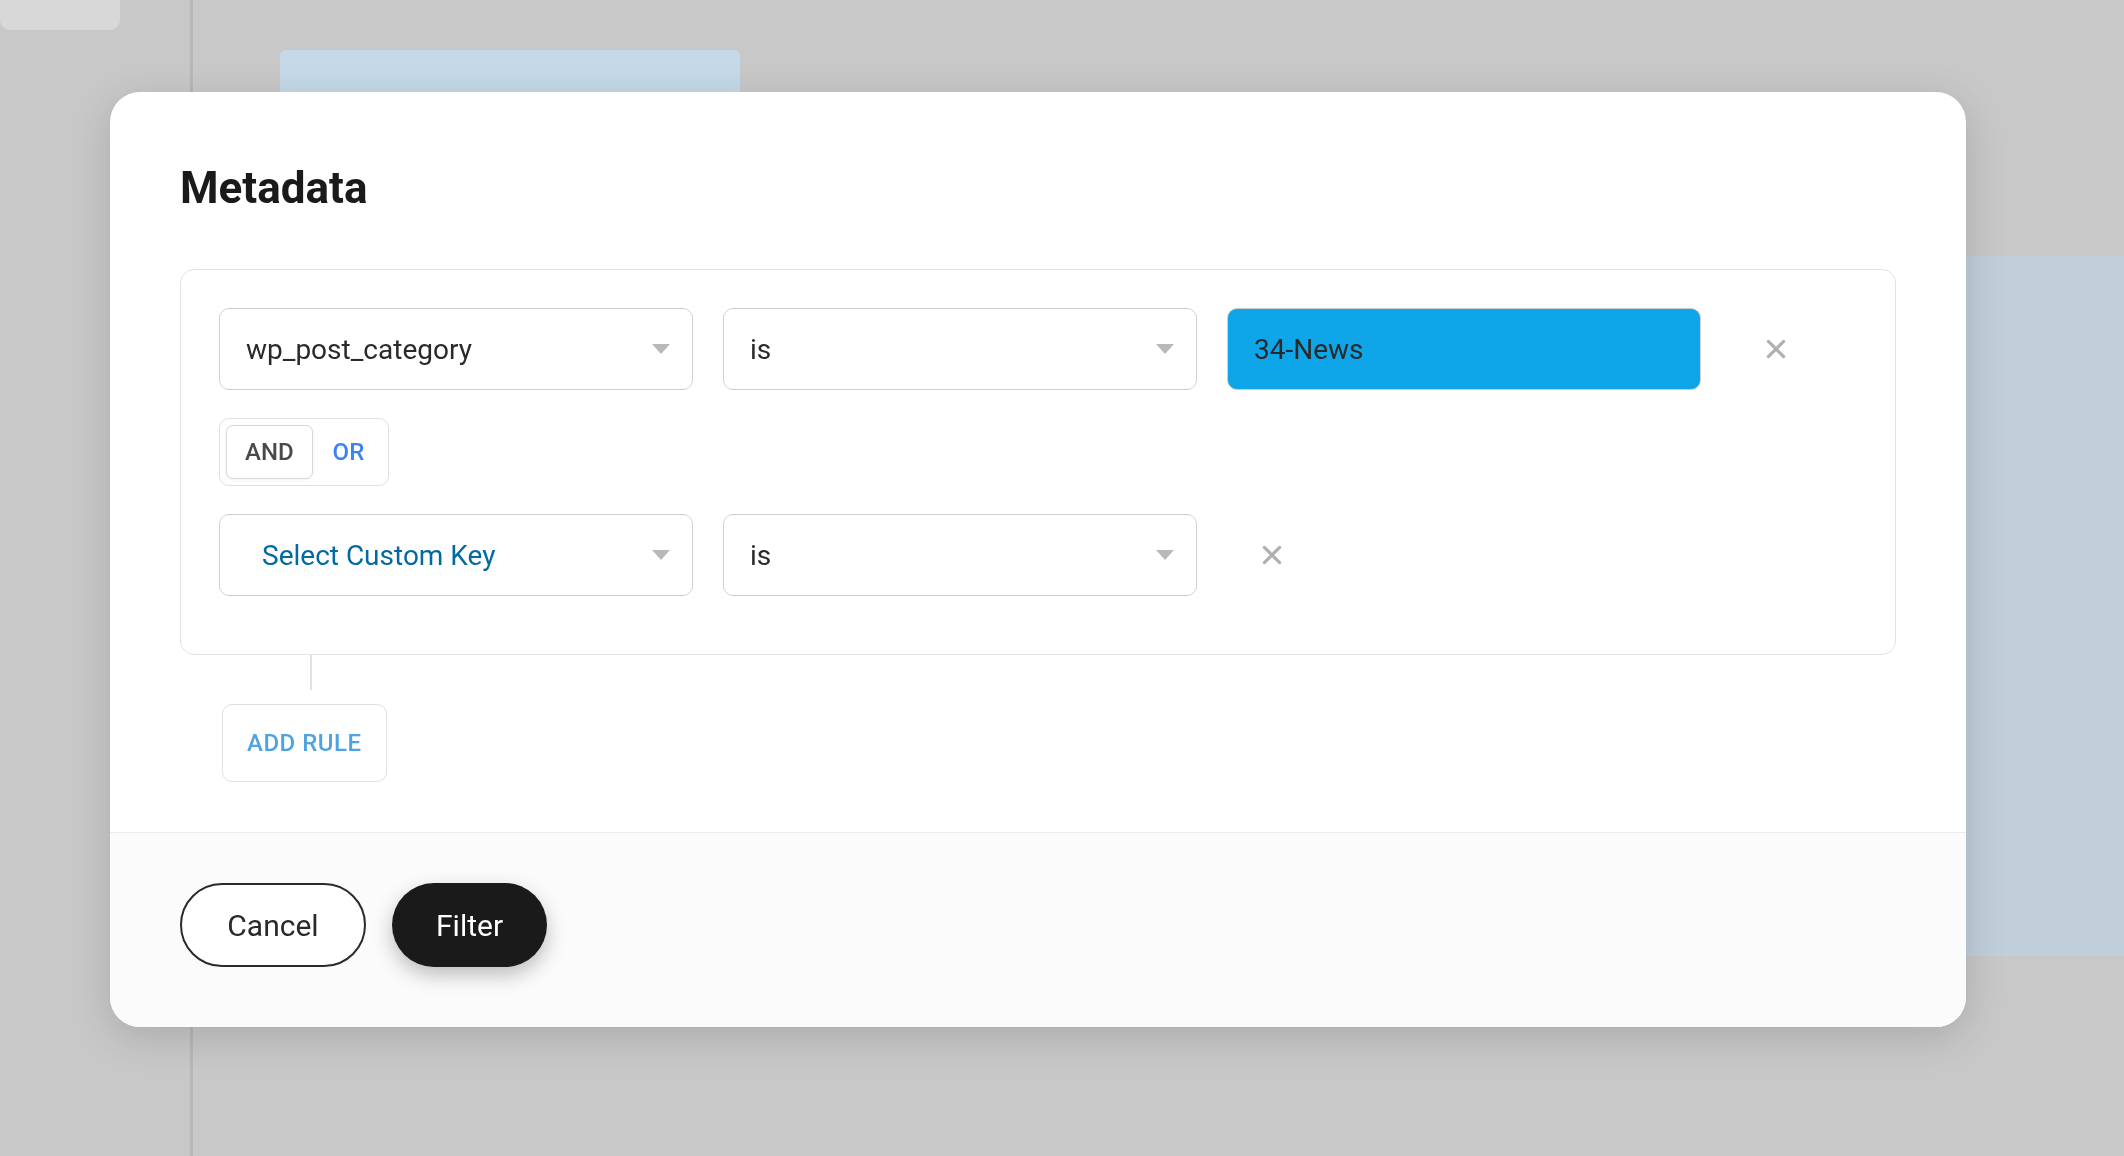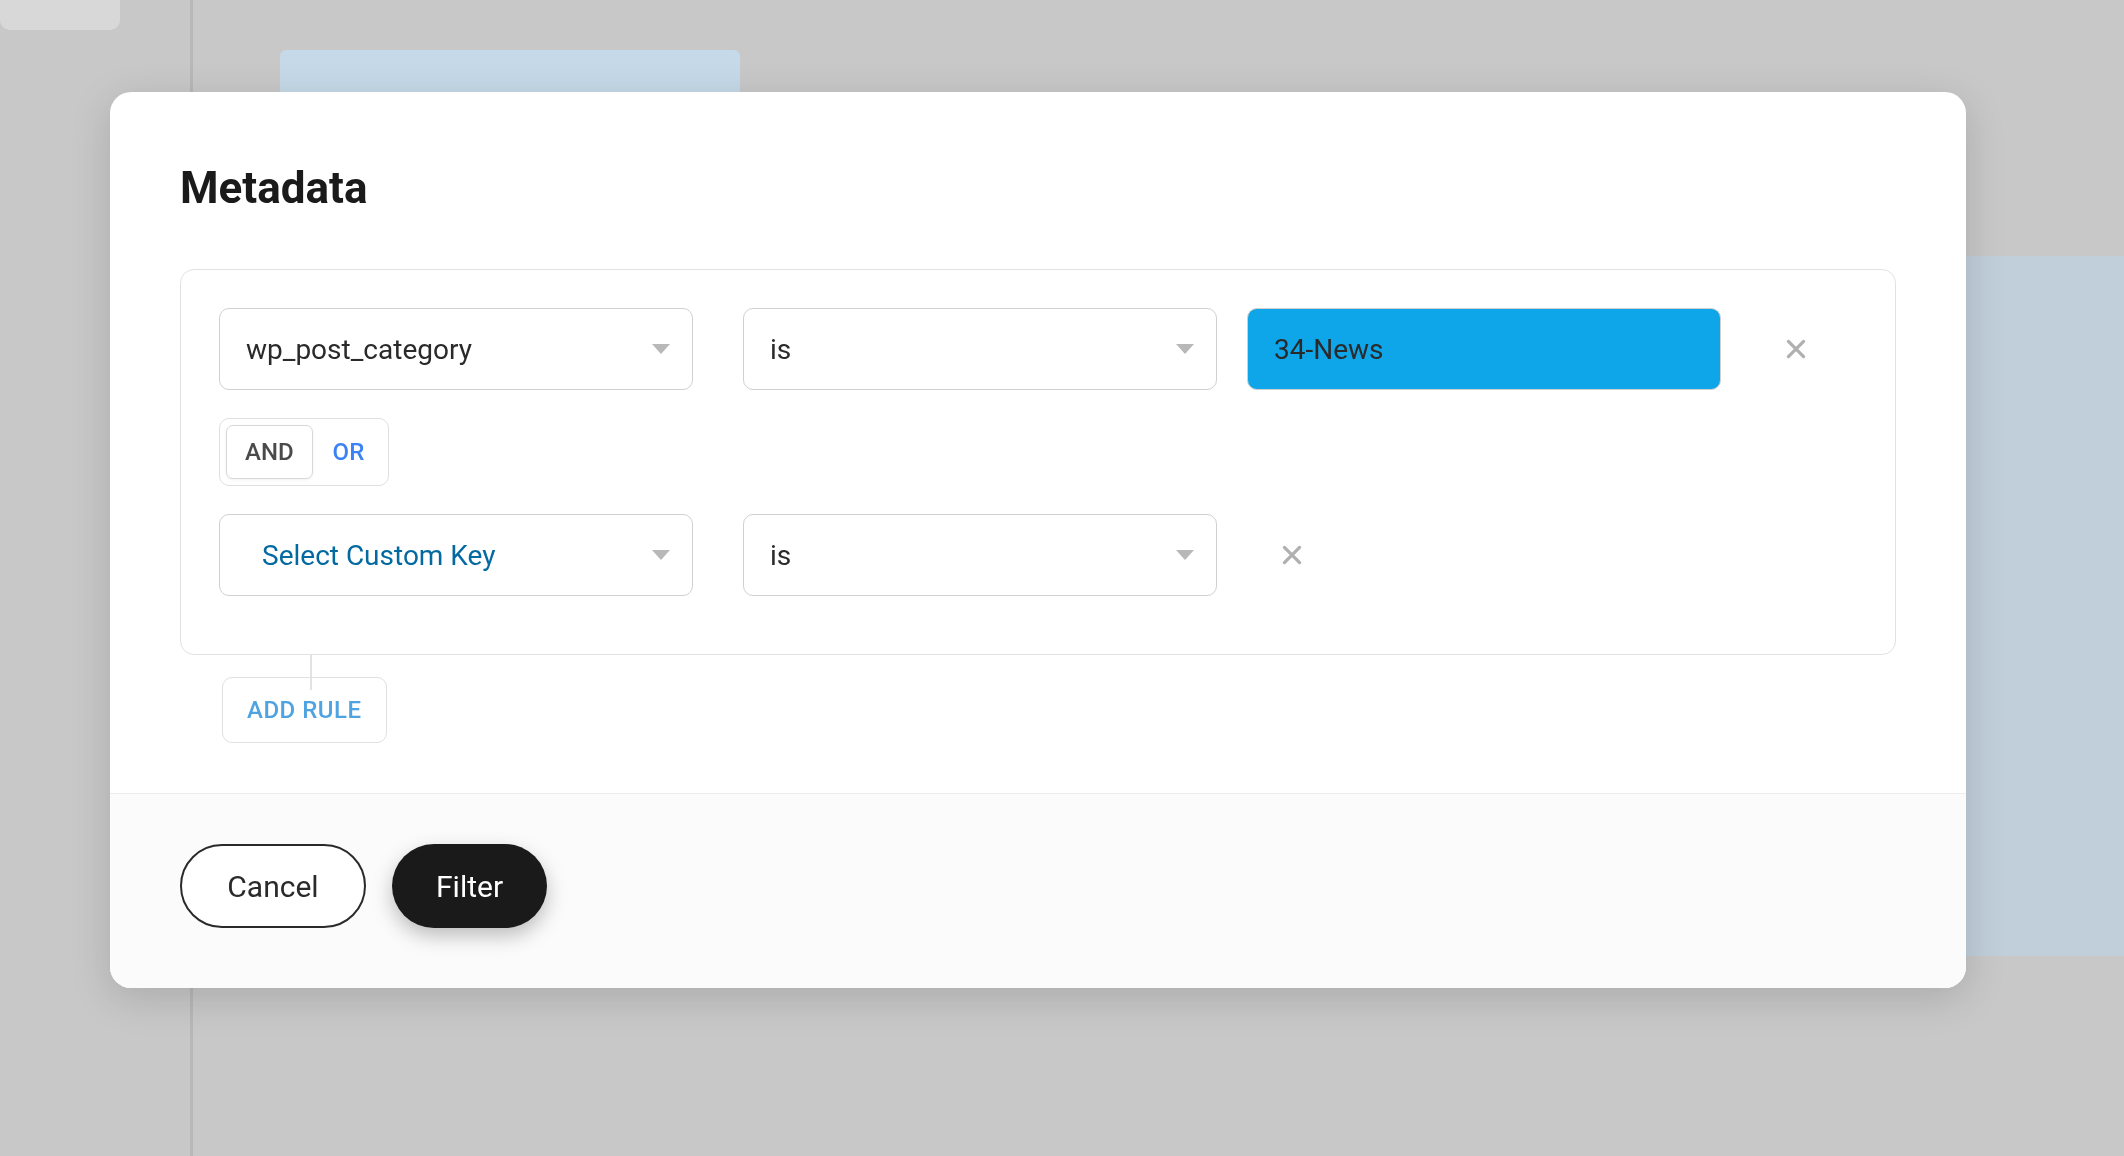--- a/index.html
+++ b/index.html
@@ -55,21 +55,21 @@
       background: #bcd4e6;
       border-radius: 50% 0 0 0 / 80% 0 0 0;
       opacity: 0.6;
     }
     .modal {
       position: absolute;
       left: 110px;
       top: 92px;
       width: 1856px;
       background: #ffffff;
-      border-radius: 21px;
+      border-radius: 30px;
       box-shadow: 0 10px 40px rgba(0,0,0,0.15);
       overflow: hidden;
     }
     .modal-body {
       padding: 70px 70px 50px 70px;
     }
     .modal-title {
       font-size: 44px;
       font-weight: 700;
       color: #1a1a1a;
@@ -97,21 +97,20 @@
       background: #fff;
       cursor: pointer;
       font-size: 28px;
       color: #2a2a2a;
     }
     .select-key {
       width: 474px;
     }
     .select-op {
       width: 474px;
-      margin-left: 20px;
     }
     .input-value {
       width: 474px;
       height: 82px;
       border: 1.5px solid #d0d0d0;
       border-radius: 10px;
       padding: 0 26px;
       font-size: 28px;
       color: #2a2a2a;
       background: #0ea5e9;
@@ -184,24 +183,24 @@
     }
     .add-rule-line {
       position: absolute;
       left: 130px;
       top: -0px;
       width: 2px;
       height: 35px;
       background: #e2e2e2;
     }
     .add-rule-btn {
-      margin-top: 22px;
+      margin-top: 49px;
       margin-left: 42px;
       display: inline-block;
-      padding: 18px 24px;
+      padding: 24px 24px;
       border: 1.5px solid #e0e0e0;
       border-radius: 10px;
       background: #fff;
       color: #4ea3e0;
       font-size: 24px;
       font-weight: 500;
       letter-spacing: 0.5px;
       cursor: pointer;
       font-family: inherit;
     }

